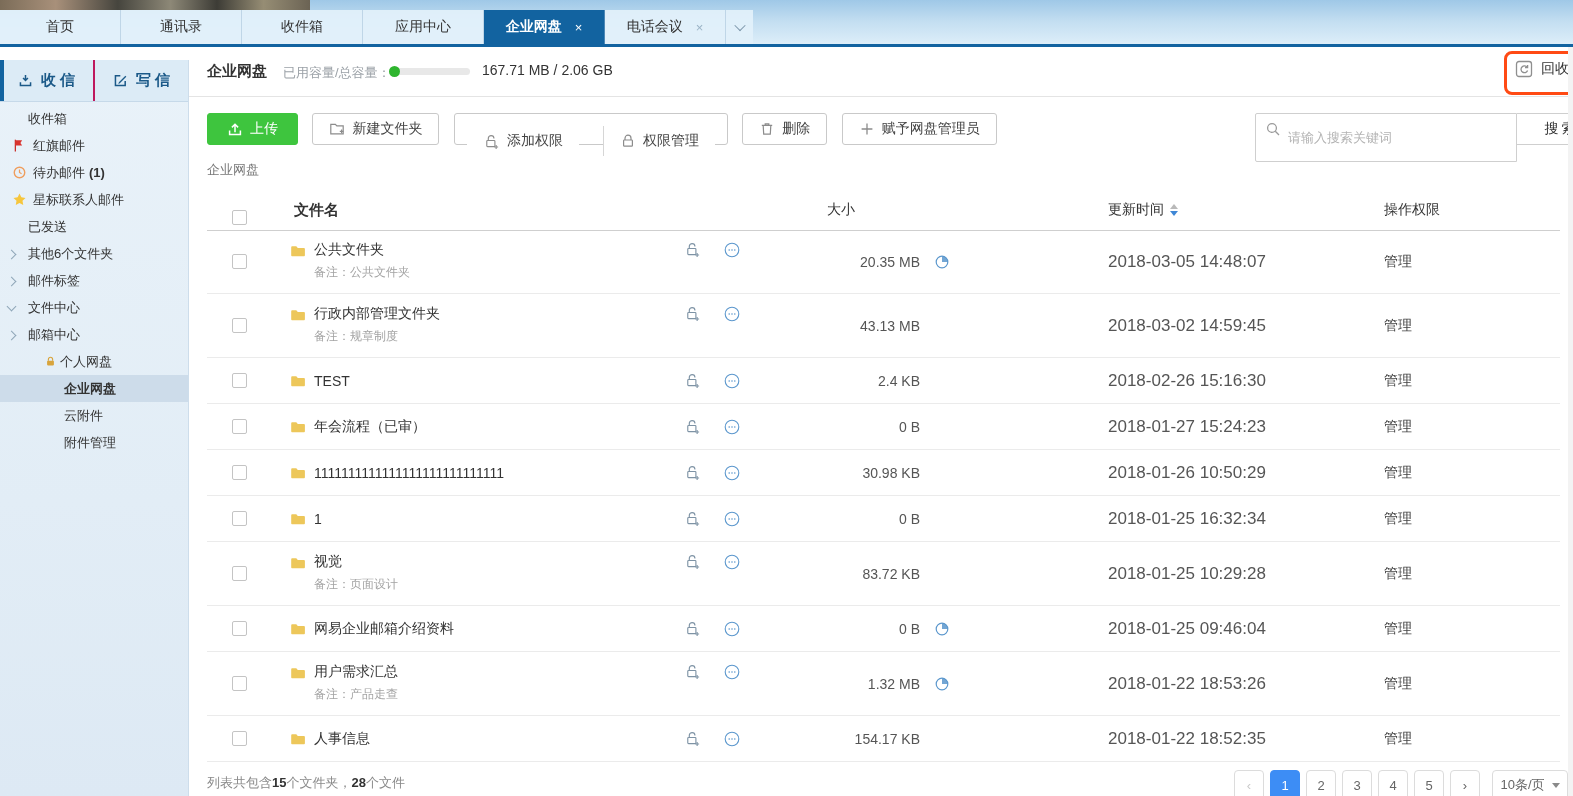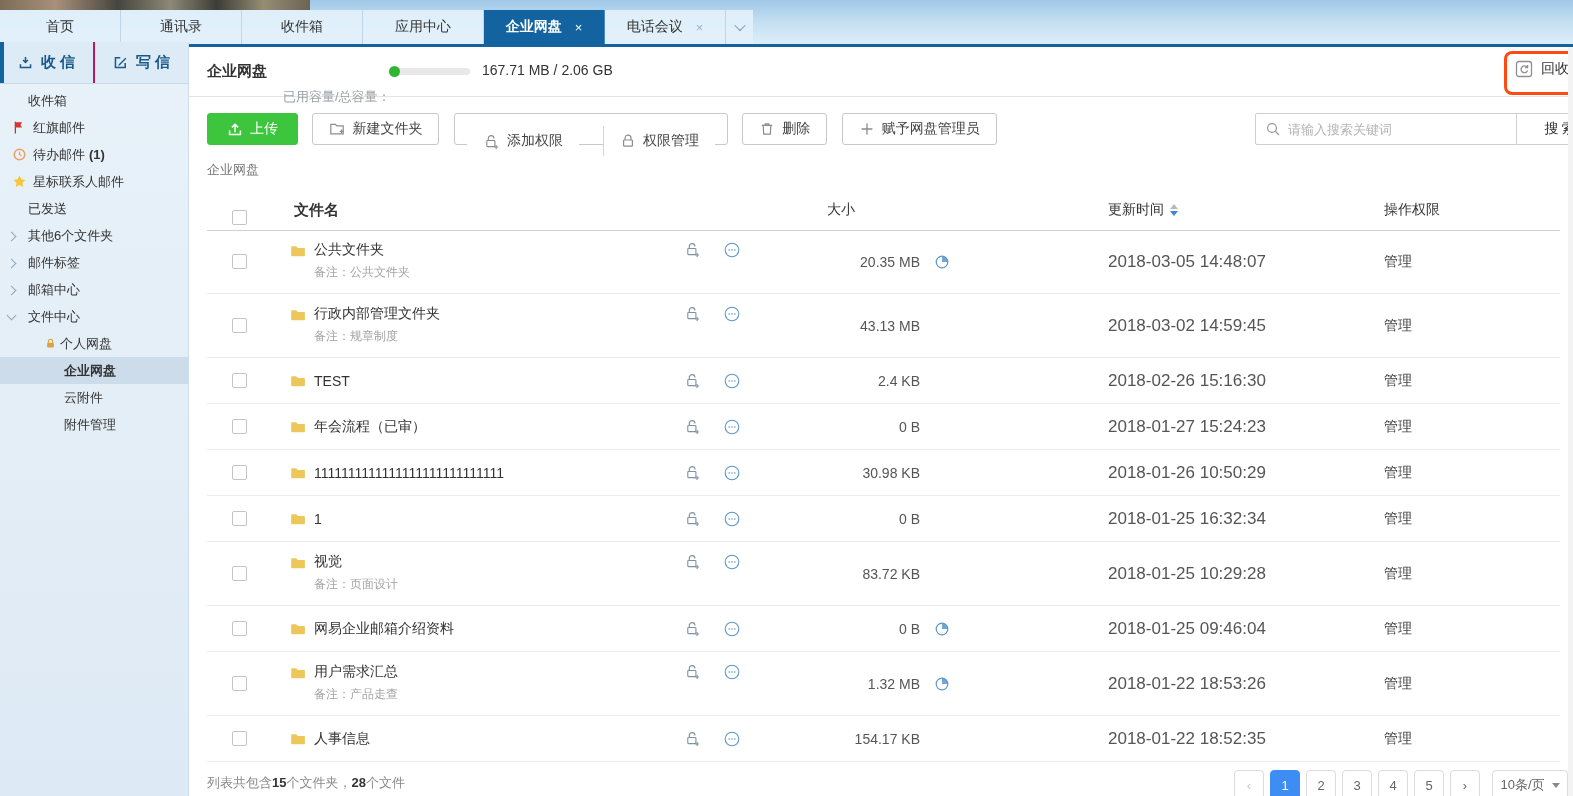--- a/index.html
+++ b/index.html
@@ -16,21 +16,21 @@
   .tab.active{background:#1263a0;color:#fff;font-weight:bold;}
   .tab .x{font-size:13px;color:#9ab3c6;font-weight:normal;}
   .tab.active .x{color:#fff;}
   .tab-more{position:absolute;left:726px;top:10px;width:27px;height:34px;background:rgba(225,240,250,.95);
     display:flex;align-items:center;justify-content:center;cursor:pointer;}
   .chev{width:7px;height:7px;border-right:1.5px solid #7d97ab;border-bottom:1.5px solid #7d97ab;display:inline-block;}
   .chev.down{transform:rotate(45deg) translate(-1px,-1px);}
   .topbar-underline{position:absolute;left:0;top:44px;width:100%;height:3px;background:#1263a0;}
 
   
-  .sidebar{position:absolute;left:0;top:42px;width:189px;bottom:0;box-sizing:border-box;
+  .sidebar{position:absolute;left:0;top:60px;width:189px;bottom:0;box-sizing:border-box;
     background:linear-gradient(180deg,#e9f2f9 0%,#e2edf6 60%,#dde9f4 100%);border-right:1px solid #cdddeb;}
   .mail-actions{position:relative;height:41px;display:flex;align-items:stretch;background:#dcebf6;border-bottom:1px solid #c6d9e9;}
   .mail-actions::before{content:"";position:absolute;left:0;top:0;bottom:0;width:4px;background:#1263a0;}
   .mail-btn{flex:1;display:flex;align-items:center;justify-content:center;gap:8px;font-size:15px;font-weight:bold;color:#1b5988;cursor:pointer;}
   .mail-btn + .mail-btn{border-left:2px solid #be185d;}
   .ic15{width:15px;height:15px;}
   .side-menu{list-style:none;margin:3px 0 0 0;padding:0;}
   .side-item{position:relative;height:27px;display:flex;align-items:center;font-size:13px;color:#333;cursor:pointer;
     padding-left:28px;box-sizing:border-box;white-space:nowrap;}
   .side-item.icon-item{padding-left:12px;}
@@ -41,40 +41,40 @@
   .side-item.selected{background:#cddcea;font-weight:bold;}
   .side-item .ar{position:absolute;left:8px;top:11px;width:6px;height:6px;border-right:1.2px solid #8fa6b8;border-bottom:1.2px solid #8fa6b8;}
   .side-item .ar.right{transform:rotate(-45deg);}
   .side-item .ar.down{transform:rotate(45deg);top:9px;}
   .side-item .cnt{font-weight:bold;margin-left:4px;}
 
   
   .main{position:absolute;left:189px;top:47px;right:0;bottom:0;background:#fff;}
   .main-header{position:absolute;left:0;top:0;right:0;height:49px;border-bottom:1px solid #e4e4e4;}
   .mh-title{position:absolute;left:18px;top:15px;font-size:15px;font-weight:bold;color:#333;}
-  .cap-label{position:absolute;left:94px;top:17px;font-size:13px;color:#9aa0a6;margin-top:24px;}
+  .cap-label{position:absolute;left:94px;top:17px;font-size:13px;color:#9aa0a6;}
   .cap-bar{position:absolute;left:201px;top:21px;width:80px;height:7px;border-radius:4px;background:#e8e8e8;}
   .cap-dot{position:absolute;left:-1px;top:-2px;width:11px;height:11px;border-radius:50%;background:#2fb52f;}
   .cap-text{position:absolute;left:293px;top:15px;font-size:14px;color:#333;}
   .recycle-annotation{position:absolute;left:1315px;top:4px;width:80px;height:38px;border:3px solid #ff4a14;border-radius:8px;}
   .recycle{position:absolute;left:1326px;top:13px;display:flex;align-items:center;gap:8px;font-size:14px;color:#333;white-space:nowrap;cursor:pointer;}
   .ic18{width:18px;height:18px;}
 
   .toolbar{position:absolute;left:18px;top:66px;right:0;height:32px;white-space:nowrap;}
   .tb{display:inline-flex;align-items:center;gap:7px;height:32px;padding:0 16px;box-sizing:border-box;vertical-align:top;
     border:1px solid #c9c9c9;border-radius:3px;background:#fff;font-size:14px;color:#444;margin-right:10px;cursor:pointer;}
   .tb.green{background:#3ec53e;border-color:#3ec53e;color:#fff;padding:0 19px;}
   .tb-group{display:inline-flex;vertical-align:top;border:1px solid #c9c9c9;border-radius:3px;margin-right:10px;height:32px;box-sizing:border-box;}
   .tb-group .tb{border:none;margin:12px;height:30px;border-radius:0;text-align:center;}
   .tb-group .tb + .tb{border-left:1px solid #d6d6d6;}
   .ic16{width:16px;height:16px;}
   .ic17{width:17px;height:17px;}
 
   .search-wrap{position:absolute;left:1048px;top:0;height:32px;display:flex;}
-  .search-box{position:relative;width:262px;height:32px;box-sizing:border-box;}
+  .search-box{position:relative;width:262px;height:49px;box-sizing:border-box;}
   .search-box input{width:100%;height:100%;box-sizing:border-box;border:1px solid #cfcfcf;border-radius:2px 0 0 2px;
     padding:0 8px 0 32px;font-size:13px;color:#333;outline:none;font-family:inherit;}
   .search-box input::placeholder{color:#b3b3b3;}
   .search-box .ic16{position:absolute;left:10px;top:8px;}
   .search-btn{width:90px;height:32px;box-sizing:border-box;border:1px solid #cfcfcf;border-left:none;background:#fff;
     font-size:14px;color:#333;letter-spacing:3px;display:flex;align-items:center;justify-content:center;cursor:pointer;}
 
   .breadcrumb{position:absolute;left:18px;top:114px;font-size:13px;color:#777;}
 
   
@@ -274,26 +274,26 @@
         </li>
         <li class="side-item plain">
           <span class="ar right"></span>
           <span>其他6个文件夹</span>
         </li>
         <li class="side-item plain">
           <span class="ar right"></span>
           <span>邮件标签</span>
         </li>
         <li class="side-item plain">
+          <span class="ar down"></span>
+          <span>文件中心</span>
+        </li>
+        <li class="side-item plain">
           <span class="ar right"></span>
           <span>邮箱中心</span>
-        </li>
-        <li class="side-item plain">
-          <span class="ar down"></span>
-          <span>文件中心</span>
         </li>
         <li class="side-item childlock">
           <svg class="ic15">
             <use href="#sym-locksmall"></use>
           </svg>
           <span>个人网盘</span>
         </li>
         <li class="side-item child selected">
           <span>企业网盘</span>
         </li>

